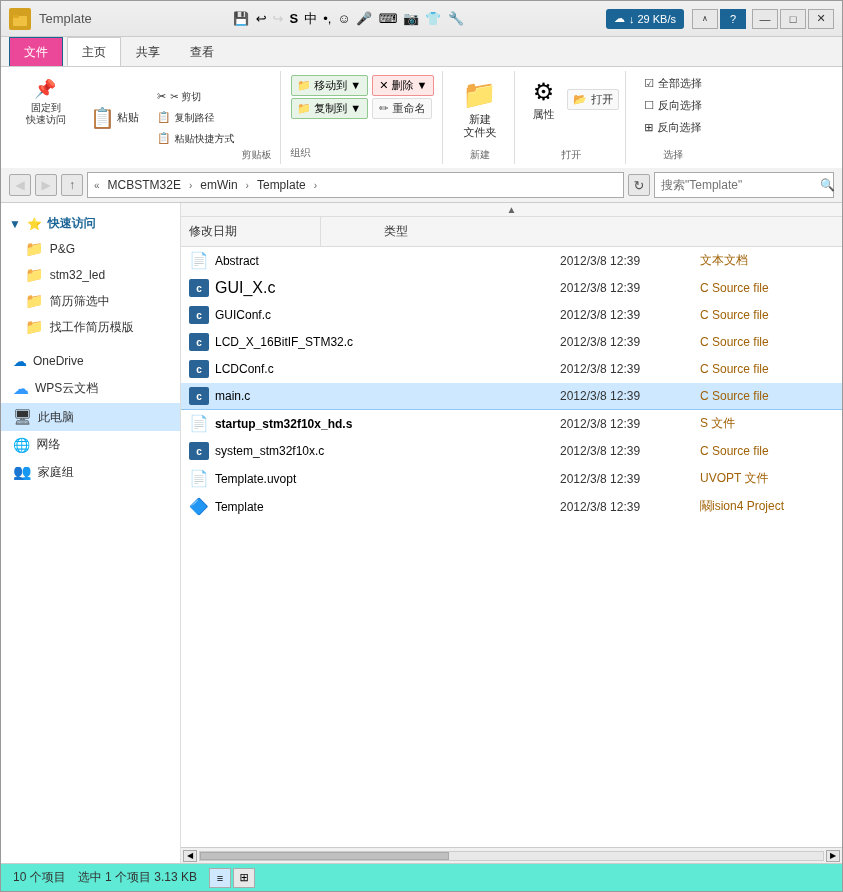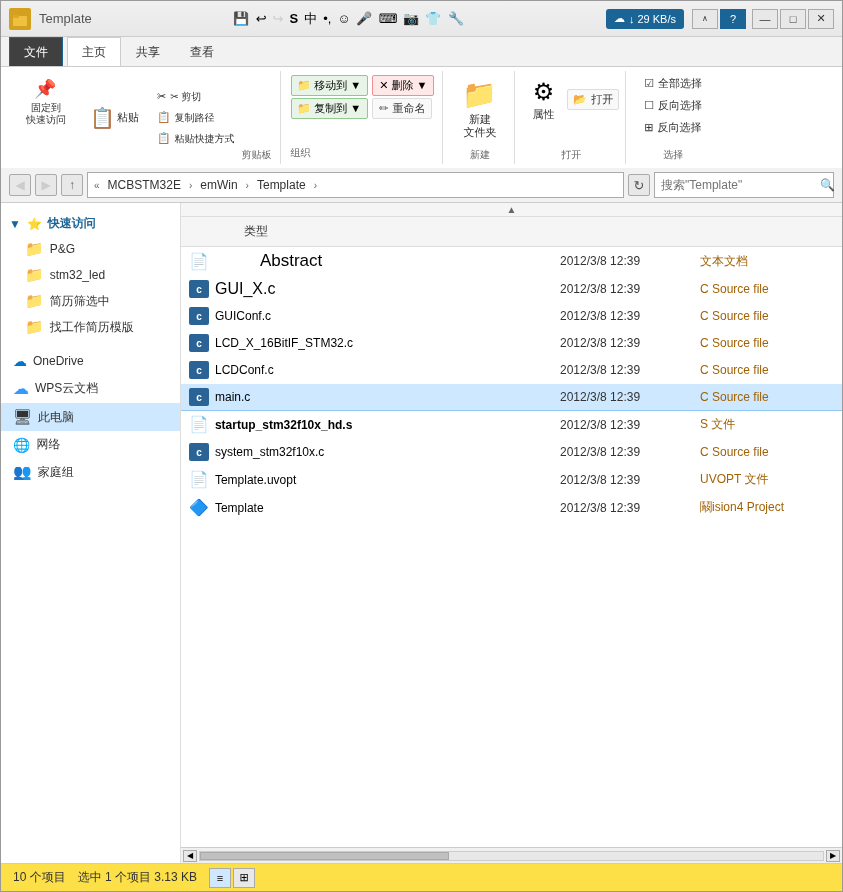--- a/index.html
+++ b/index.html
@@ -367,21 +367,21 @@
 
     .file-type-cell {
       width: 150px;
       padding: 0 8px;
       font-size: 12px;
       color: #a16207;
     }
 
     
     .status-bar {
-      background: #fde047;
+      background: #5eead4;
       border-top: 1px solid #ccc;
       height: 28px;
       display: flex;
       align-items: center;
       padding: 0 12px;
       gap: 12px;
       flex-shrink: 0;
     }
 
     .status-text {
@@ -555,21 +555,21 @@
       </div>
       <button class="title-btn" style="font-size:8px;">∧</button>
       <button class="title-btn" style="background:#1a6496;color:white;border-color:#1a6496;">?</button>
       <button class="title-btn" style="margin-left:4px;">—</button>
       <button class="title-btn">□</button>
       <button class="title-btn close">✕</button>
     </div>
   </div>
 
   <div class="ribbon-tabs">
-    <div class="ribbon-tab" style="background:#404040;color:white;border-color:#1a6496;padding:6px 14px;">文件</div>
+    <div class="ribbon-tab" style="background:#ec4899;color:white;border-color:#1a6496;padding:6px 14px;">文件</div>
     <div class="ribbon-tab active">主页</div>
     <div class="ribbon-tab">共享</div>
     <div class="ribbon-tab">查看</div>
   </div>
 
   <div class="ribbon-content">
 
     <div class="ribbon-group" style="flex-direction:row;align-items:stretch;padding:2px 8px;">
       <div style="display:flex;flex-direction:column;align-items:center;margin-right:6px;">
         <div class="ribbon-btn-large" style="min-width:36px;">
@@ -743,30 +743,33 @@
       </div>
     </div>
 
     <div class="file-list-area">
 
       <div style="height:14px;background:#f5f5f5;display:flex;align-items:center;justify-content:center;border-bottom:1px solid #ddd;">
         <span style="font-size:10px;color:#666;">▲</span>
       </div>
 
       <div class="file-list-header">
+        <div class="col-header col-date">
+          <span>修改日期</span>
+        </div>
         <div class="col-header col-type" style="border-right:none;text-align:center;">
           <span>类型</span>
         </div>
       </div>
 
       <div class="file-list">
       <div class="file-item">
     <div class="file-name-cell">
       <span style="font-size:16px;color:#666;">📄</span>
-      <span style="font-size:17px;margin-left:45px;">Abstract</span>
+      <span style="font-size:12px;">Abstract</span>
     </div>
     <div class="file-date-cell">2012/3/8 12:39</div>
     <div class="file-type-cell">文本文档</div>
   </div>
           <div class="file-item">
     <div class="file-name-cell">
       <div class="c-icon">c</div>
       <span style="font-size:16px;">GUI_X.c</span>
     </div>
     <div class="file-date-cell">2012/3/8 12:39</div>

